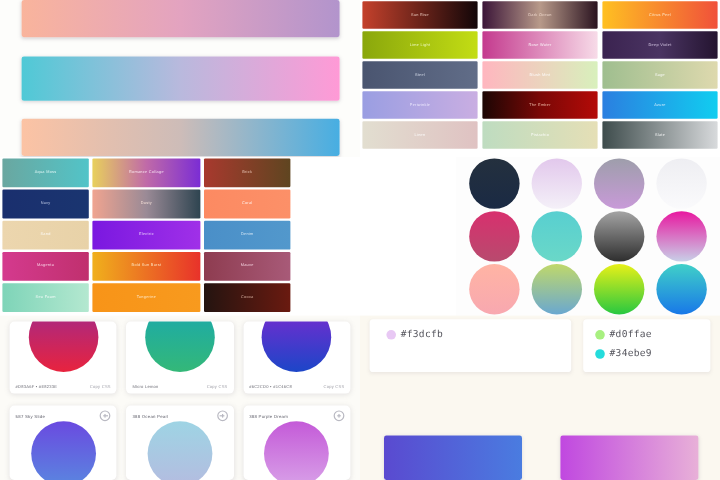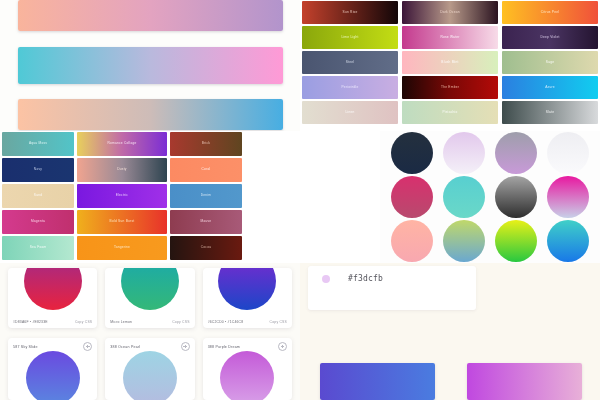--- a/index.html
+++ b/index.html
@@ -121,21 +121,21 @@
     background:#ffffff;border-radius:3px;
     box-shadow:0 1px 3px rgba(150,145,155,.14);
     padding:8px 0 0 14px;box-sizing:border-box;
   }
   #panel-hex .hexcard2{
     position:absolute;left:186px;top:3px;width:106px;height:44px;
     background:#ffffff;border-radius:3px;
     box-shadow:0 1px 3px rgba(150,145,155,.14);
     padding:8px 0 0 10px;box-sizing:border-box;
   }
-  #panel-hex .hexrow{display:flex;align-items:center;gap:18px;margin-bottom:7px;}
+  #panel-hex .hexrow{display:flex;align-items:center;gap:4px;margin-bottom:7px;}
   #panel-hex .dot{width:8px;height:8px;border-radius:50%;flex:0 0 auto;}
   #panel-hex .hexlbl{
     font-family:"DejaVu Sans Mono", monospace;
     font-size:8px;color:#56565e;letter-spacing:.2px;
   }
   
   #panel-hex .grect{
     position:absolute;bottom:0;height:37px;border-radius:2px;
     box-shadow:0 1px 3px rgba(120,115,130,.22);
   }
@@ -320,17 +320,27 @@
       </div>
   </div>
 
   <div class="panel" id="panel-hex">
     <div class="hexcard" id="hexcard-left">
         <div class="hexrow">
           <span class="dot" style="background: rgb(232, 200, 244);"></span>
           <span class="hexlbl">#f3dcfb</span>
         </div>
       </div>
+    <div class="hexcard2" id="hexcard-right">
+        <div class="hexrow">
+          <span class="dot" style="background: rgb(168, 240, 128);"></span>
+          <span class="hexlbl">#d0ffae</span>
+        </div>
+        <div class="hexrow">
+          <span class="dot" style="background: rgb(36, 220, 220);"></span>
+          <span class="hexlbl">#34ebe9</span>
+        </div>
+      </div>
     <div class="grect g1" style="background: linear-gradient(90deg, rgb(90, 74, 208), rgb(74, 124, 224));"></div>
     <div class="grect g2" style="background: linear-gradient(90deg, rgb(192, 72, 224), rgb(232, 176, 216));"></div>
   </div>
 
 </div>
 
 </body></html>

